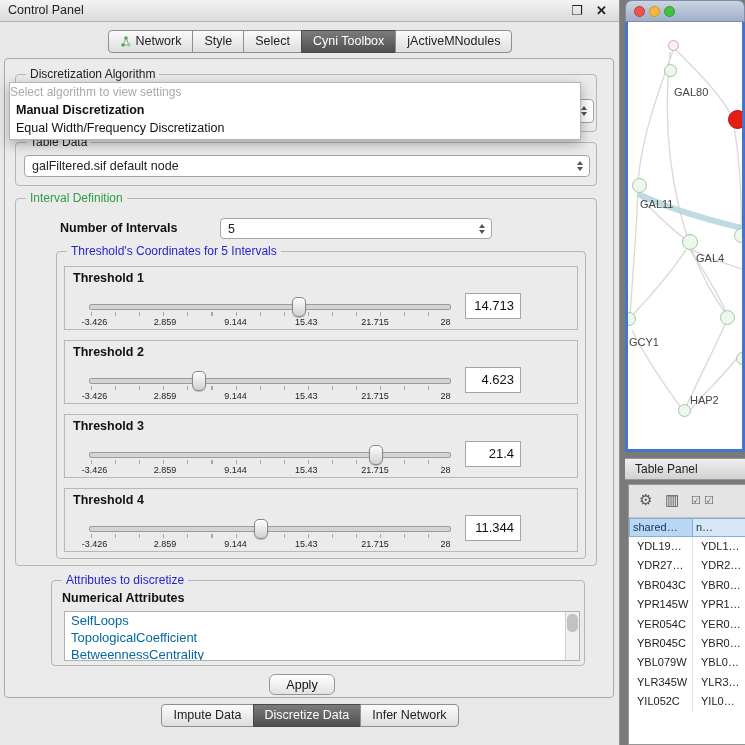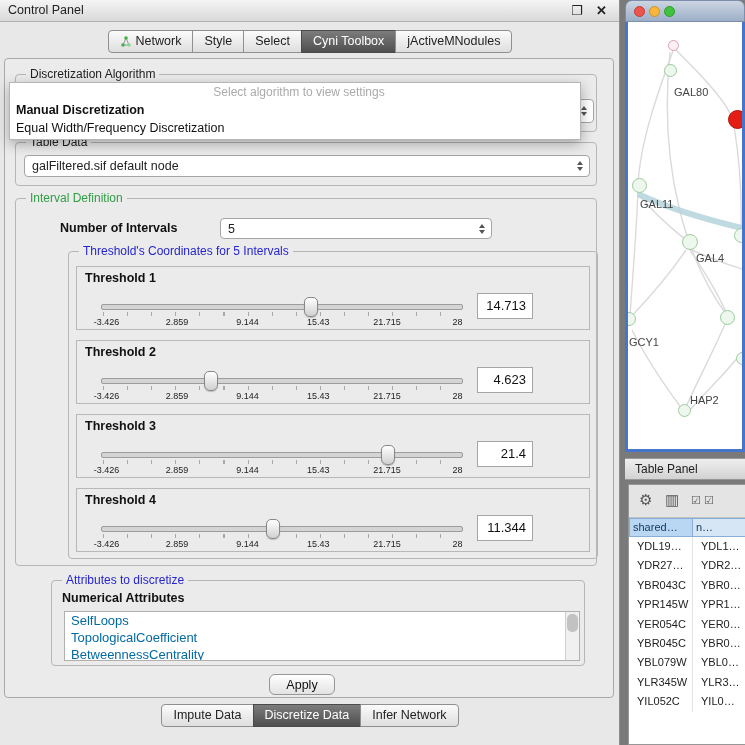--- a/index.html
+++ b/index.html
@@ -45,33 +45,33 @@
   .tri-up{width:0;height:0;border-left:3.5px solid transparent;border-right:3.5px solid transparent;
     border-bottom:4.5px solid #555; margin-bottom:2px;}
   .tri-down{width:0;height:0;border-left:3.5px solid transparent;border-right:3.5px solid transparent;
     border-top:4.5px solid #555;}
 
   
   .alg-group{left:10px; top:15px; width:582px; height:58px;}
   .alg-combo{left:8px; top:24px; width:570px; height:24px;}
   .popup{position:absolute; left:4px; top:23px; width:570px; height:56px; background:#fff;
     border:1px solid #b5b5b5; box-shadow:0 4px 12px rgba(0,0,0,.3); z-index:10;}
-  .popup-placeholder{height:18px; line-height:18px; text-align:center; color:#aaa; font-size:12px;padding-left:8px;}
+  .popup-placeholder{height:18px; line-height:18px; text-align:left; color:#aaa; font-size:12px;}
   .popup-opt{height:18px; line-height:18px; padding-left:6px; font-size:12.5px; color:#111; cursor:default;}
   .popup-opt.bold{font-weight:bold;}
 
   
   .td-group{left:10px; top:83px; width:582px; height:44px;}
   .td-combo{left:8px; top:12px; width:566px; height:22px;}
 
   
   .int-group{left:10px; top:139px; width:582px; height:368px;}
   .num-label{position:absolute; left:44px; top:22px; font-size:12.5px; font-weight:bold; color:#111;}
   .num-combo{left:204px; top:19px; width:272px; height:21px;}
-  .thr-group{left:52px; top:52px; width:530px; height:308px;}
+  .thr-group{left:40px; top:52px; width:530px; height:308px;}
   .thr-list{position:absolute; left:0; top:0; width:100%; padding-top:14px; box-sizing:border-box;}
   .thr-panel{position:relative; width:514px; height:64px; margin:0 auto 10px auto;
     border:1px solid #b8b8b8; box-sizing:border-box;}
   .thr-label{position:absolute; left:8px; top:4px; font-size:12.5px; font-weight:bold; color:#111;}
   .slider{position:absolute; left:24px; top:30px; width:362px; height:20px;}
   .track{position:absolute; left:0; right:0; top:7px; height:4px; background:#d4d4d4;
     border:1px solid #9c9c9c; border-radius:2px;}
   .tickmarks{position:absolute; left:2px; right:0; top:15px; height:4px;
     background:repeating-linear-gradient(to right,#a8a8a8 0 1px,transparent 1px 24.1px);}
   .thumb{position:absolute; top:0; width:12px; height:18px; margin-left:-6px;

